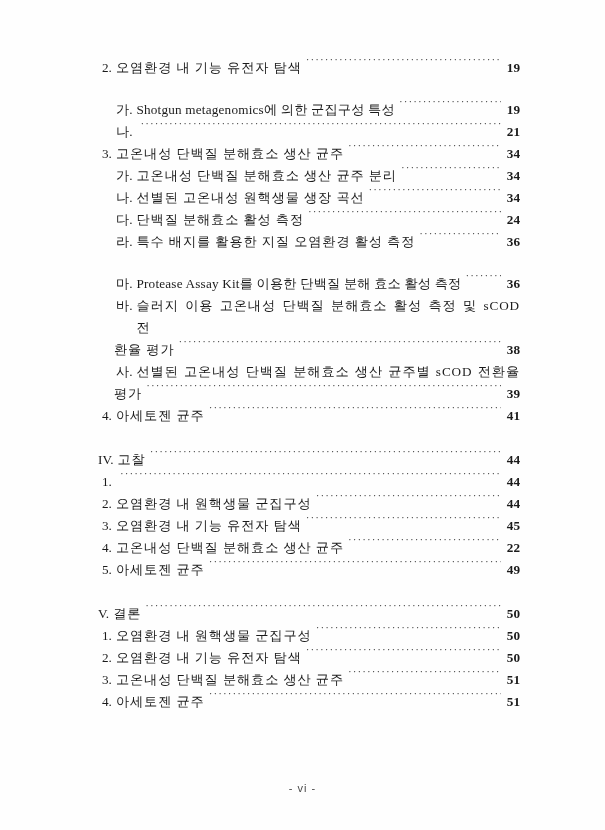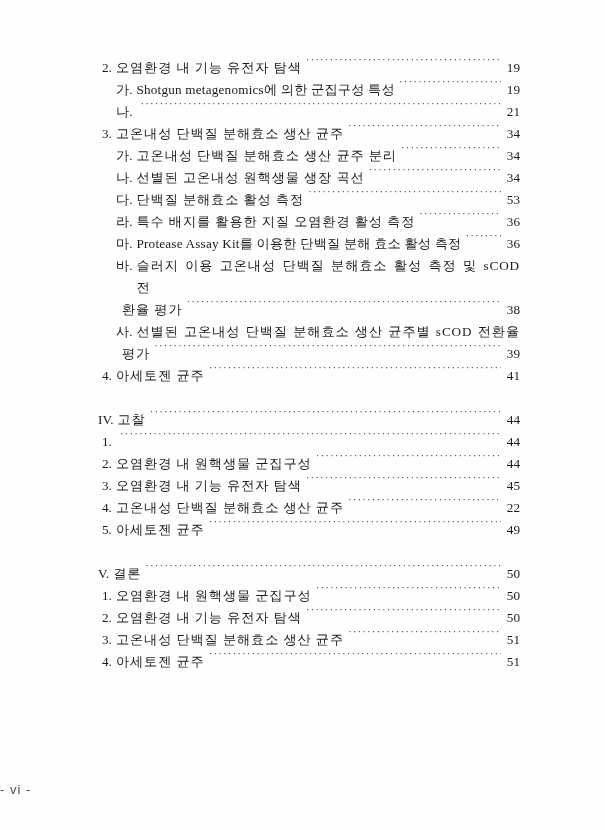--- a/index.html
+++ b/index.html
@@ -46,20 +46,21 @@
   }
 
   .entry .title {
     flex: 0 0 auto;
     letter-spacing: 0.9px;
   }
 
   
   .entry.latin .title {
     letter-spacing: 0.2px;
+    margin-top: 20px;
   }
 
   .entry .leader {
     flex: 1 1 auto;
     overflow: hidden;
     margin: 0 2px 0 4px;
     position: relative;
     height: 1em;
   }
   .entry .leader::before {
@@ -73,47 +74,49 @@
     color: #3a3a3a;
     white-space: nowrap;
     overflow: hidden;
   }
 
   .entry .pageno {
     flex: 0 0 auto;
     text-align: right;
     min-width: 16px;
     padding-left: 1px;
+    font-weight: bold;
   }
 
   
   .entry.cont .title {
     letter-spacing: 0.9px;
   }
 
   
   .lvl-roman  { margin-left: 12px; }
   .lvl-num    { margin-left: 16px; }
   .lvl-ko     { margin-left: 30px; }
-  .lvl-cont   { margin-left: 36px; }
+  .lvl-cont   { margin-left: 28px; }
   .entry.nolead .title {
     flex: 1 1 auto;
     text-align: justify;
     text-align-last: justify;
     white-space: normal;
   }
 
   .group-gap { height: 22px; }
 
   .folio {
     position: absolute;
     left: 0;
     right: 0;
     top: 782px;
-    font-size: 13px;
+    text-align: center;
+    font-size: 11px;
     color: #4a4a4a;
     letter-spacing: 1px;
     font-family: "Liberation Sans", sans-serif;
   }
 </style>
 </head>
 <body>
 
 <div class="page">
   <div class="toc" id="toc-root">
@@ -150,21 +153,21 @@
         <div class="entry lvl-ko">
           <span class="num">나.</span>
           <span class="title">선별된 고온내성 원핵생물 생장 곡선</span>
           <span class="leader"></span>
           <span class="pageno">34</span>
         </div>
         <div class="entry lvl-ko">
           <span class="num">다.</span>
           <span class="title">단백질 분해효소 활성 측정</span>
           <span class="leader"></span>
-          <span class="pageno">53</span>
+          <span class="pageno">24</span>
         </div>
         <div class="entry lvl-ko">
           <span class="num">라.</span>
           <span class="title">특수 배지를 활용한 지질 오염환경 활성 측정</span>
           <span class="leader"></span>
           <span class="pageno">36</span>
         </div>
         <div class="entry lvl-ko latin">
           <span class="num">마.</span>
           <span class="title">Protease Assay Kit를 이용한 단백질 분해 효소 활성 측정</span>

